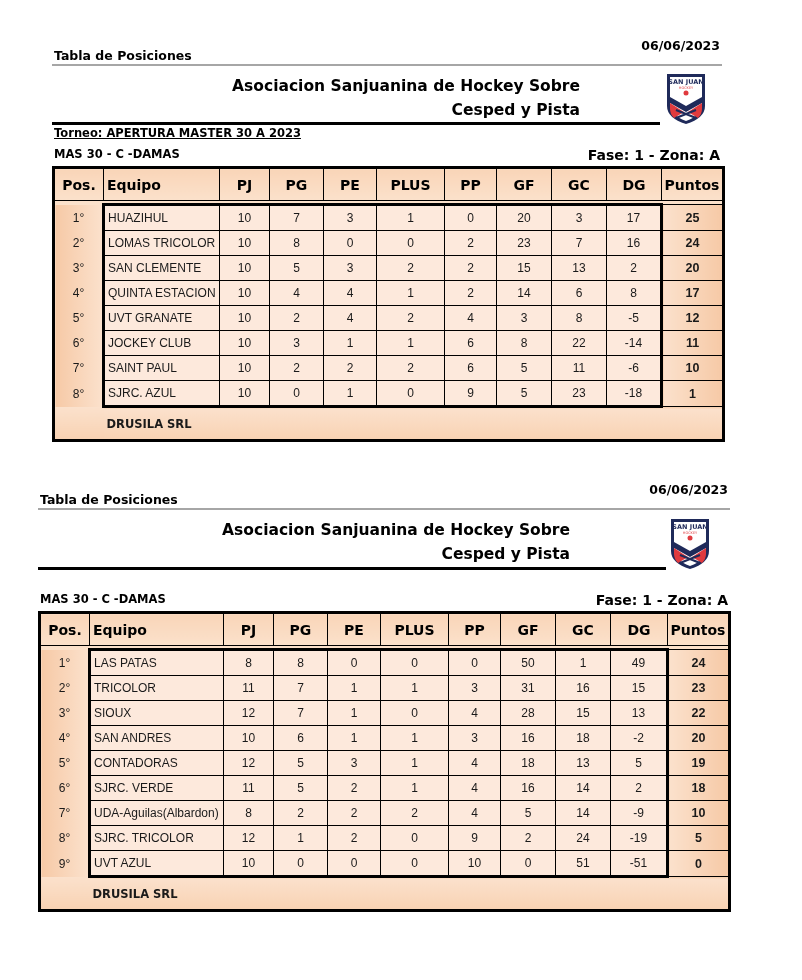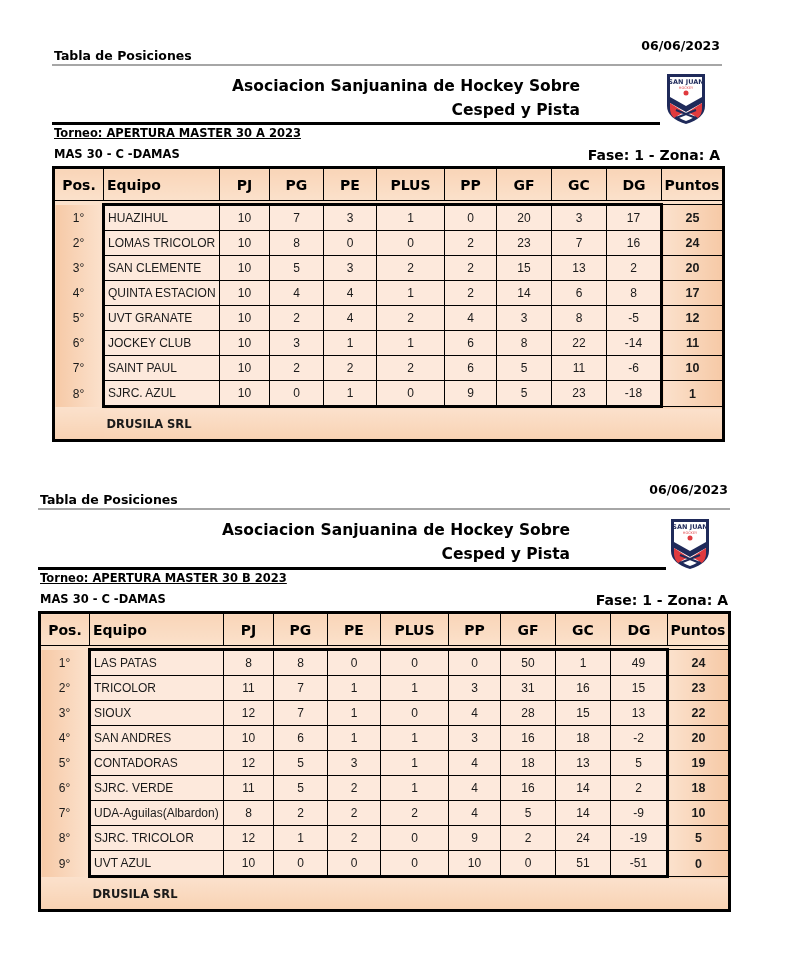--- a/index.html
+++ b/index.html
@@ -232,21 +232,20 @@
     <path d="M3 2 H41 V34 Q41 46 22 52 Q3 46 3 34 Z" fill="#1f2a5a"></path>
     <path d="M6 5 H38 V33 Q38 43 22 49 Q6 43 6 33 Z" fill="#ffffff"></path>
     <text x="22" y="12" text-anchor="middle" font-size="6.5" font-weight="bold" fill="#1f2a5a" font-family="DejaVu Sans, sans-serif">SAN JUAN</text>
     <text x="22" y="17" text-anchor="middle" font-size="3.5" fill="#e03a3e" font-family="DejaVu Sans, sans-serif">HOCKEY</text>
     <circle cx="22" cy="21" r="2.5" fill="#e03a3e"></circle>
     <path d="M6 25 L22 34 L38 25 V31 L22 40 L6 31 Z" fill="#1f2a5a"></path>
     <path d="M6 31 L20 40 L10 46 Q6 42 6 37 Z" fill="#e03a3e"></path>
     <path d="M38 31 L24 40 L34 46 Q38 42 38 37 Z" fill="#e03a3e"></path>
     <path d="M12 46 L32 38 M32 46 L12 38" stroke="#1f2a5a" stroke-width="2.2"></path>
   </svg>
-  <div class="torneo" style="left:2px; top:81px;">Torneo: APERTURA MASTER 30 B 2023</div>
   <div class="cat" style="left:2px; top:102px;">MAS 30 - C -DAMAS</div>
   <div class="fase" style="right:2px; top:102px;">Fase: 1 - Zona: A</div>
 
   <table class="pos" style="left:0; top:121px; width:692px;">
     <colgroup>
       <col style="width:50px">
         <col style="width:134px">
         <col style="width:50px">
         <col style="width:54px">
       <col style="width:53px">

